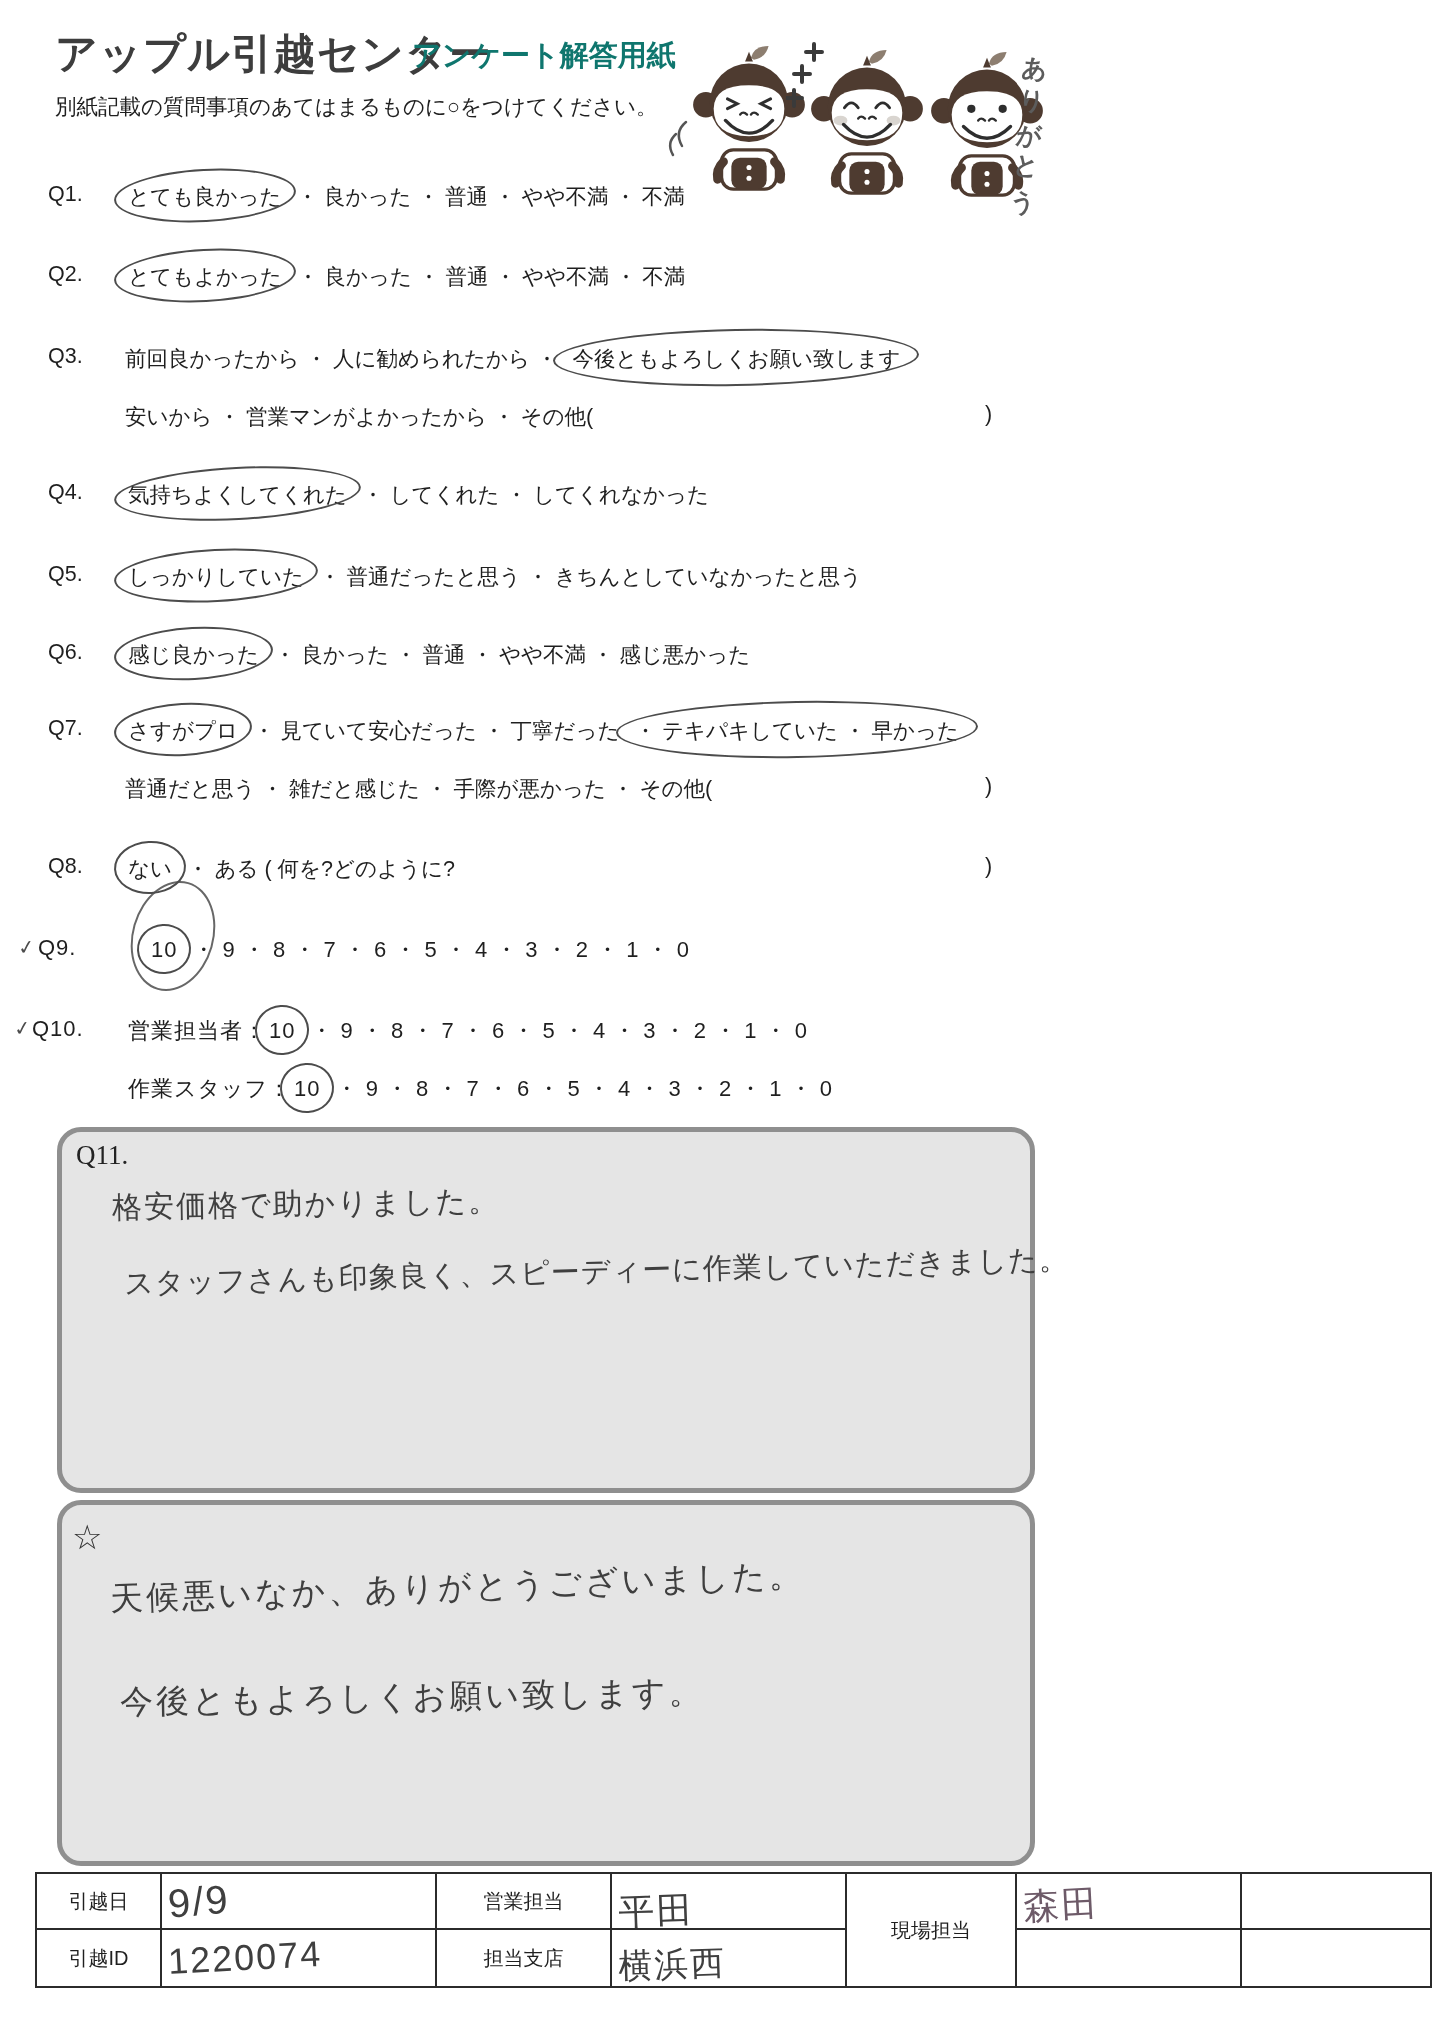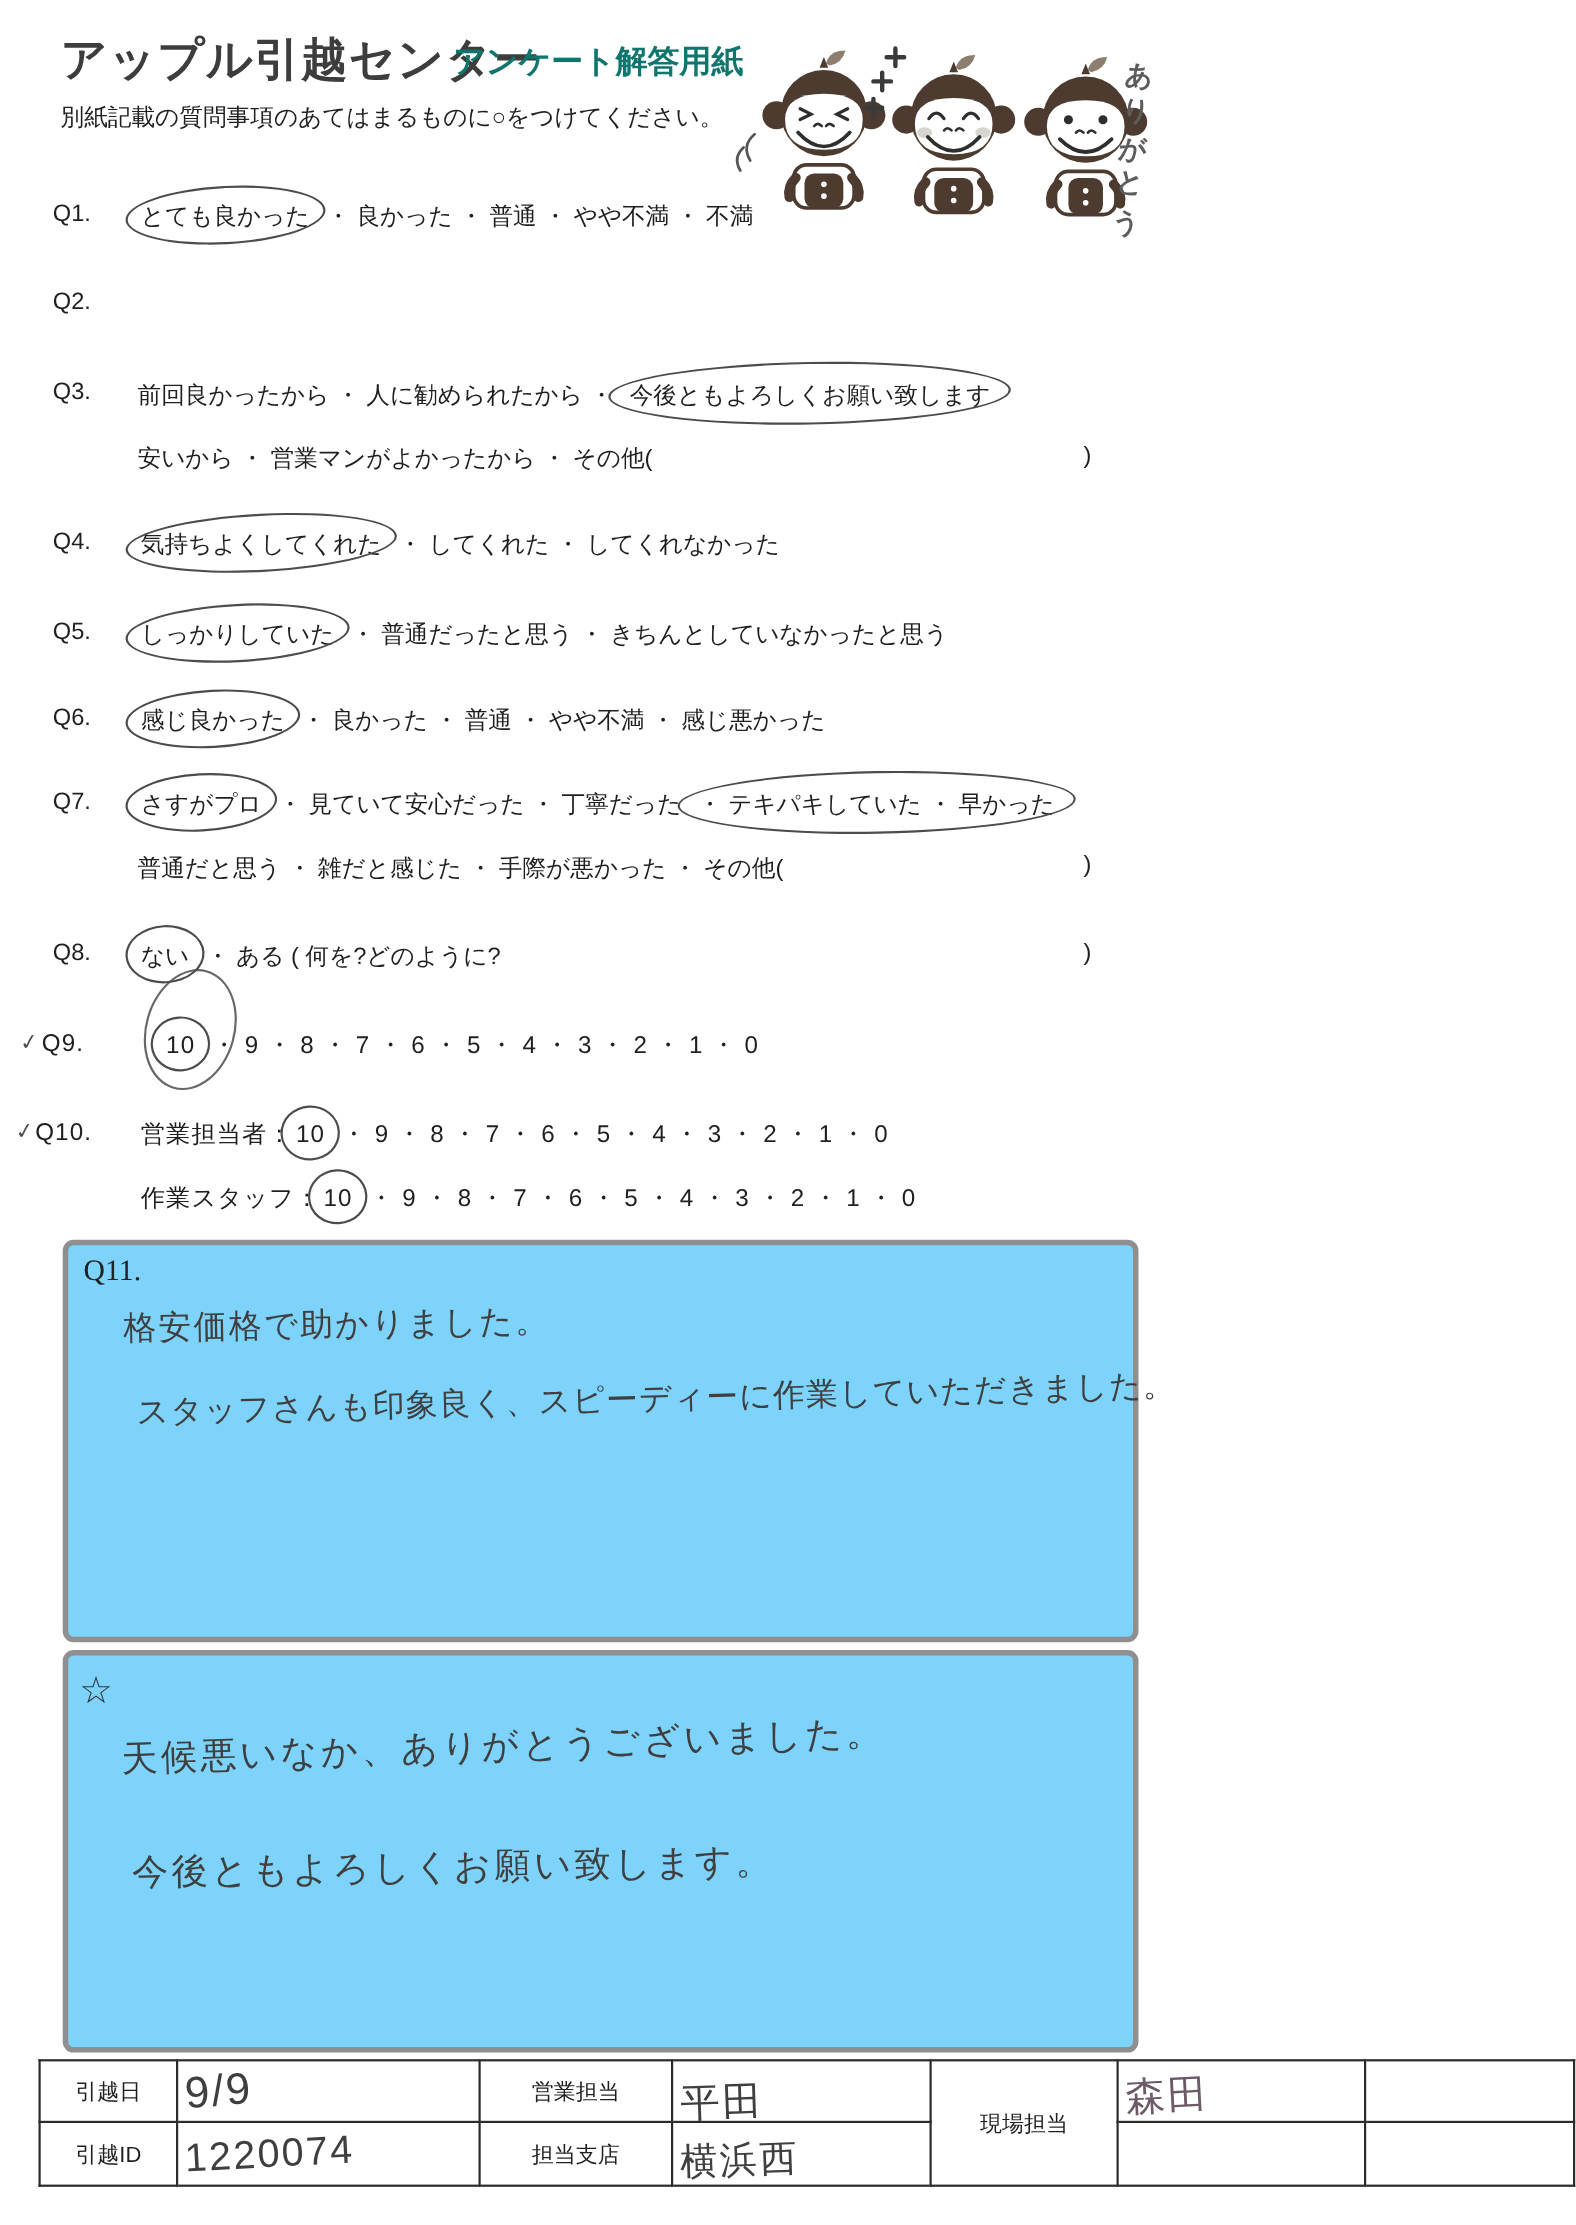--- a/index.html
+++ b/index.html
@@ -24,21 +24,21 @@
   .pre{margin-right:12px;}
   .circ{position:relative;display:inline-block;padding:0 3px;}
   .circ::after{content:"";position:absolute;left:-11px;right:-11px;top:-13px;bottom:-11px;
     border:2.6px solid #4c4c4c;border-radius:50%;transform:rotate(-3deg);pointer-events:none;}
   .circ.wide::after{left:-16px;right:-16px;top:-15px;bottom:-13px;transform:rotate(-1deg);}
   .paren{position:absolute;left:985px;font-size:21.5px;}
   .check{position:absolute;left:18px;font-size:20px;color:#4c4c4c;transform:rotate(-8deg);}
   .loop{position:absolute;border:2.4px solid #4c4c4c;border-radius:50%;opacity:.85;}
   .scale{font-size:22px;letter-spacing:1px;}
   
-  .cbox{position:absolute;left:57px;width:968px;height:356px;border:5px solid #8f8f8f;border-radius:10px;background:#7dd3fc;}
+  .cbox{position:absolute;left:57px;width:968px;height:356px;border:5px solid #8f8f8f;border-radius:24px;background:#e5e5e5;}
   .q11lbl{position:absolute;left:14px;top:8px;font-family:"Liberation Serif","DejaVu Serif",serif;font-size:27px;color:#222;}
   .star{position:absolute;left:10px;top:12px;font-size:34px;color:#333;}
   .hw{color:#3f3f3f;display:inline-block;white-space:nowrap;}
   .hw1{position:absolute;left:50px;top:52px;font-size:30px;transform:rotate(-1deg);letter-spacing:2px;}
   .hw2{position:absolute;left:62px;top:120px;font-size:29px;transform:rotate(-1.5deg);letter-spacing:1px;}
   .hw3{position:absolute;left:48px;top:60px;font-size:33px;transform:rotate(-2deg);letter-spacing:3px;}
   .hw4{position:absolute;left:58px;top:170px;font-size:33px;transform:rotate(-1deg);letter-spacing:3px;}
   
   table.ft{position:absolute;left:35px;top:1872px;border-collapse:collapse;table-layout:fixed;}
   table.ft td{border:2px solid #2b2b2b;padding:0 6px;overflow:visible;}
@@ -127,20 +127,21 @@
   </svg>
   <div class="abs thanks vtext">ありがとう</div>
 
   <div class="row" style="top:182px">
     <span class="qlbl">Q1.</span>
     <span class="opts"><span class="circ">とても良かった</span><span class="rest">・ 良かった ・ 普通 ・ やや不満 ・ 不満</span></span>
   </div>
 
   <div class="row" style="top:262px">
     <span class="qlbl">Q2.</span>
+    <span class="opts"><span class="circ">とてもよかった</span><span class="rest">・ 良かった ・ 普通 ・ やや不満 ・ 不満</span></span>
   </div>
 
   <div class="row" style="top:344px">
     <span class="qlbl">Q3.</span>
     <span class="opts"><span class="pre">前回良かったから ・ 人に勧められたから ・</span><span class="circ wide">今後ともよろしくお願い致します</span></span>
   </div>
   <div class="row" style="top:402px">
     <span class="opts">安いから ・ 営業マンがよかったから ・ その他(</span>
     <span class="paren">)</span>
   </div>

